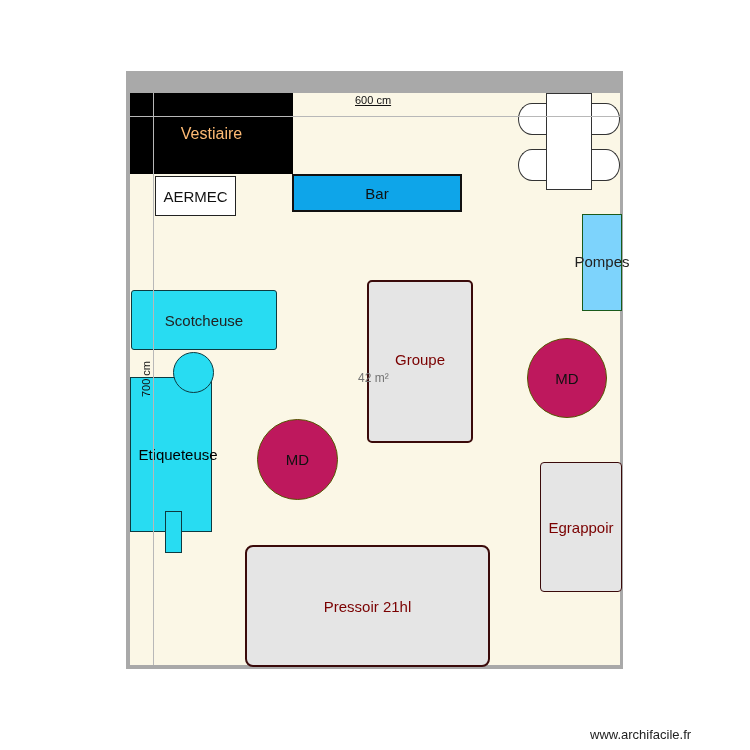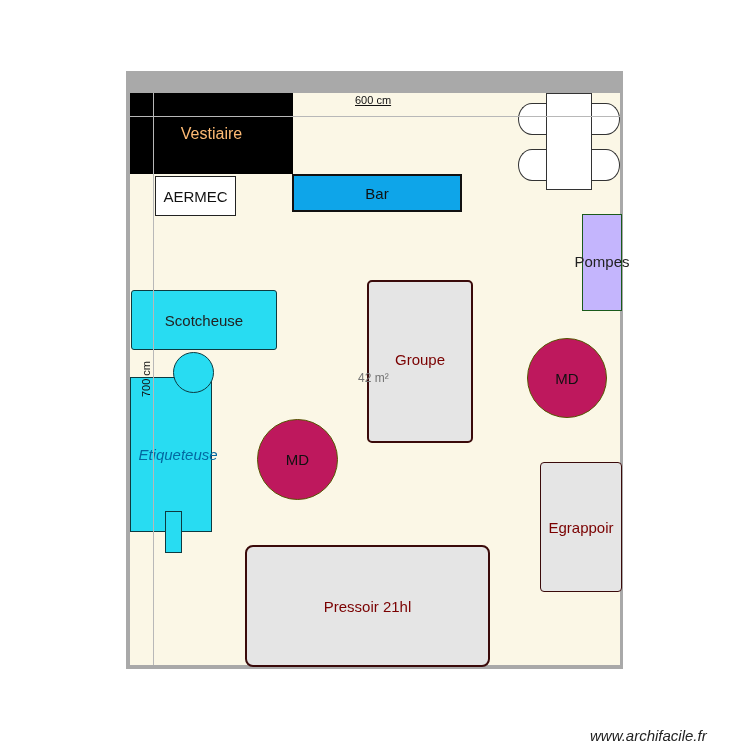--- a/index.html
+++ b/index.html
@@ -34,30 +34,30 @@
 <div class="abs lbl" style="left:292px;top:174px;width:170px;height:38px;background:#0ea5e9;border:2.5px solid #111;">
   <span>Bar</span>
 </div>
 
 <div class="abs chair" style="left:546px;top:93px;width:46px;height:97px;"></div>
 <div class="abs chair" style="left:518px;top:103px;width:28px;height:32px;border-radius:50% 0 0 50%;border-right:none;"></div>
 <div class="abs chair" style="left:518px;top:149px;width:28px;height:32px;border-radius:50% 0 0 50%;border-right:none;"></div>
 <div class="abs chair" style="left:592px;top:103px;width:28px;height:32px;border-radius:0 50% 50% 0;border-left:none;"></div>
 <div class="abs chair" style="left:592px;top:149px;width:28px;height:32px;border-radius:0 50% 50% 0;border-left:none;"></div>
 
-<div class="abs lbl" style="left:582px;top:214px;width:40px;height:97px;background:#c4b5fd;border:1px solid #1a5a1a;overflow:visible;">
+<div class="abs lbl" style="left:582px;top:214px;width:40px;height:97px;background:#7dd3fc;border:1px solid #1a5a1a;overflow:visible;">
   <span style="margin-top:-2px;color:#222;">Pompes</span>
 </div>
 
 <div class="abs lbl cyan" style="left:131px;top:290px;width:146px;height:60px;border-radius:3px;">
   <span style="color:#222;">Scotcheuse</span>
 </div>
 
 <div class="abs lbl cyan" style="left:130px;top:377px;width:82px;height:155px;overflow:visible;">
-  <span style="color:#0369a1;margin-left:14px;font-style:italic;">Etiqueteuse</span>
+  <span style="color:#000000;margin-left:14px;">Etiqueteuse</span>
 </div>
 <div class="abs cyan" style="left:173px;top:352px;width:41px;height:41px;border-radius:50%;"></div>
 <div class="abs cyan" style="left:165px;top:511px;width:17px;height:42px;border-width:1px;"></div>
 
 <div class="abs lbl red" style="left:367px;top:280px;width:106px;height:163px;border-radius:5px;">
   <span class="t" style="margin-top:-4px;">Groupe</span>
 </div>
 
 <div class="abs lbl md" style="left:527px;top:338px;width:80px;height:80px;">
   <span>MD</span>
@@ -76,13 +76,13 @@
 </div>
 
 <div class="abs dimline" style="left:130px;top:116px;width:490px;height:1px;"></div>
 <div class="abs dimtxt" style="left:353px;top:94px;text-decoration:underline;">600 cm</div>
 
 <div class="abs dimline" style="left:153px;top:93px;width:1px;height:572px;"></div>
 <div class="abs dimtxt" style="left:126px;top:373px;transform:rotate(-90deg);transform-origin:center;background:transparent;">700 cm</div>
 
 <div class="abs" style="left:358px;top:371px;font-size:12px;color:#737373;">42 m²</div>
 
-<div class="abs" style="left:590px;top:727px;font-size:15px;color:#222;font-style:italic;">www.archifacile.fr</div>
+<div class="abs" style="left:590px;top:727px;font-size:13px;color:#222;">www.archifacile.fr</div>
 
 </body></html>

